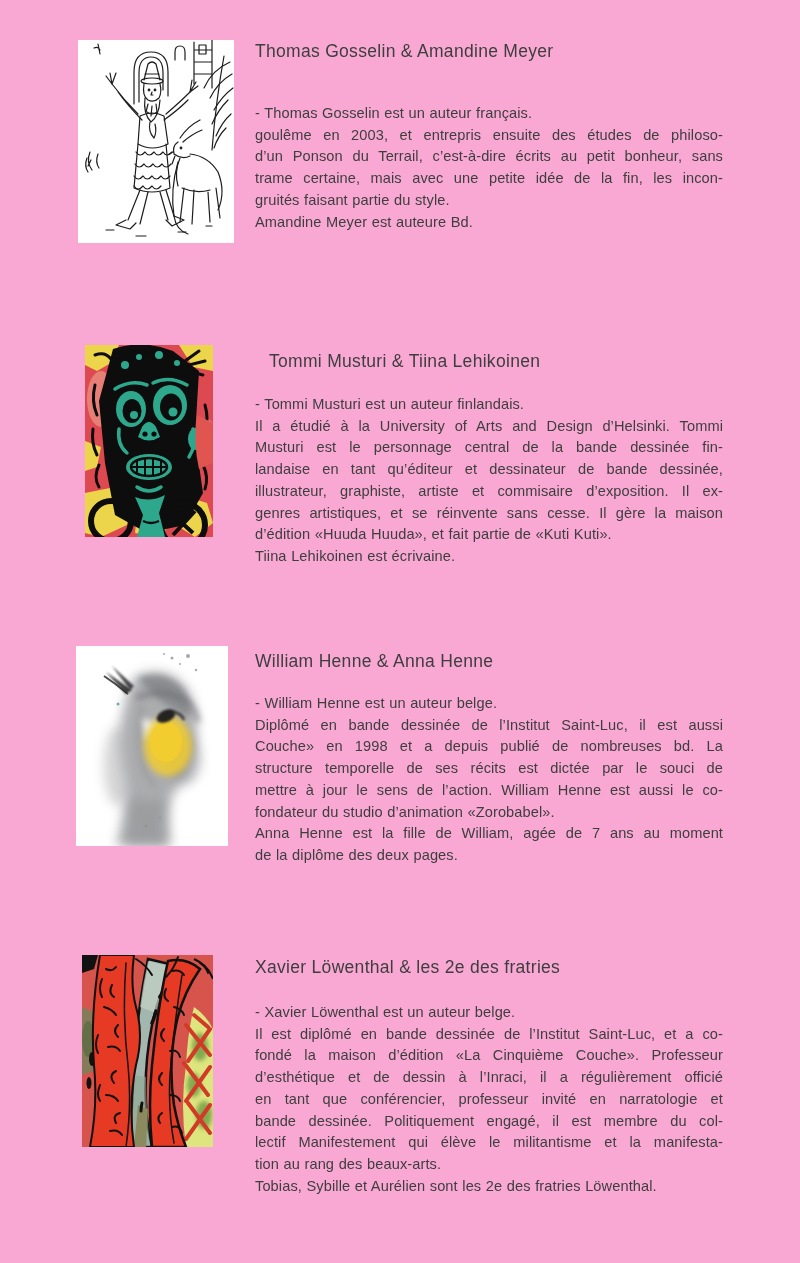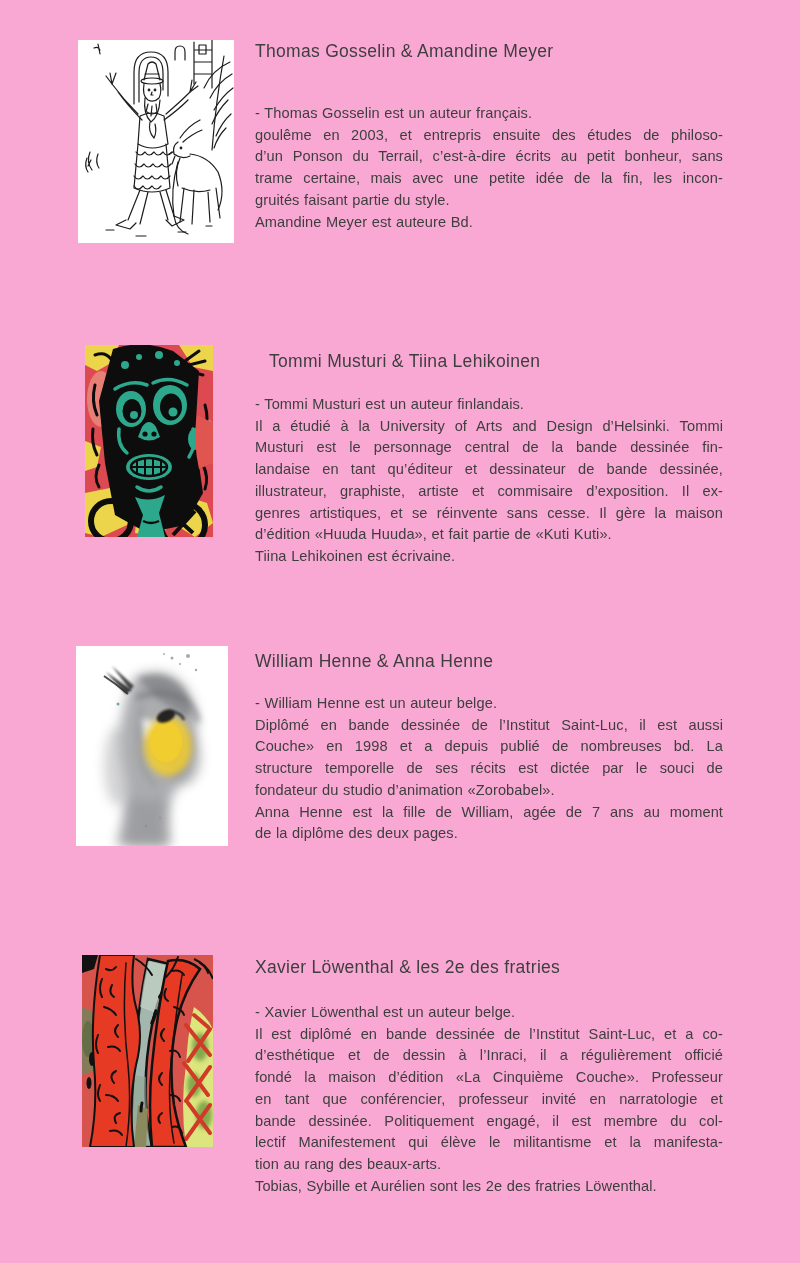--- a/index.html
+++ b/index.html
@@ -224,20 +224,21 @@
             <circle cx="84" cy="172" r="1.2"></circle>
         </g>
       </svg>
     </figure>
     <h2 class="bio-title" style="top:650px;">William Henne &amp; Anna Henne</h2>
     <div class="lines" style="top:693px;">
         <div class="line">- William Henne est un auteur belge.</div>
         <div class="line just">Diplômé en bande dessinée de l’Institut Saint-Luc, il est aussi</div>
         <div class="line just">Couche» en 1998 et a depuis publié de nombreuses bd. La</div>
         <div class="line just">structure temporelle de ses récits est dictée par le souci de</div>
+        <div class="line just">mettre à jour le sens de l’action. William Henne est aussi le co-</div>
         <div class="line">fondateur du studio d’animation «Zorobabel».</div>
         <div class="line just">Anna Henne est la fille de William, agée de 7 ans au moment</div>
         <div class="line">de la diplôme des deux pages.</div>
       </div>
   </section>
 
   
   <section class="bio">
     <figure class="art" style="left:82px; top:955px;" aria-label="abstract print of red tree trunks with black squiggles, a blue-grey winding band, and yellow-green hatched areas">
       <svg width="131" height="192" viewBox="0 0 131 192">
@@ -291,22 +292,22 @@
 
         <g stroke="#111111" stroke-width="2" stroke-linecap="round" fill="none">
           <path d="M54,4 Q64,10 70,20 M96,2 Q92,14 84,22 M118,8 q6,4 8,10"></path>
         </g>
       </svg>
     </figure>
     <h2 class="bio-title" style="top:956px;">Xavier Löwenthal &amp; les 2e des fratries</h2>
     <div class="lines" style="top:1002px;">
         <div class="line">- Xavier Löwenthal est un auteur belge.</div>
         <div class="line just">Il est diplômé en bande dessinée de l’Institut Saint-Luc, et a co-</div>
+        <div class="line just">fondé la maison d’édition «La Cinquième Couche». Professeur</div>
         <div class="line just">d’esthétique et de dessin à l’Inraci, il a régulièrement officié</div>
-        <div class="line just">fondé la maison d’édition «La Cinquième Couche». Professeur</div>
         <div class="line just">en tant que conférencier, professeur invité en narratologie et</div>
         <div class="line just">bande dessinée. Politiquement engagé, il est membre du col-</div>
         <div class="line just">lectif Manifestement qui élève le militantisme et la manifesta-</div>
         <div class="line">tion au rang des beaux-arts.</div>
         <div class="line">Tobias, Sybille et Aurélien sont les 2e des fratries Löwenthal.</div>
       </div>
   </section>
 
 </div>
 

